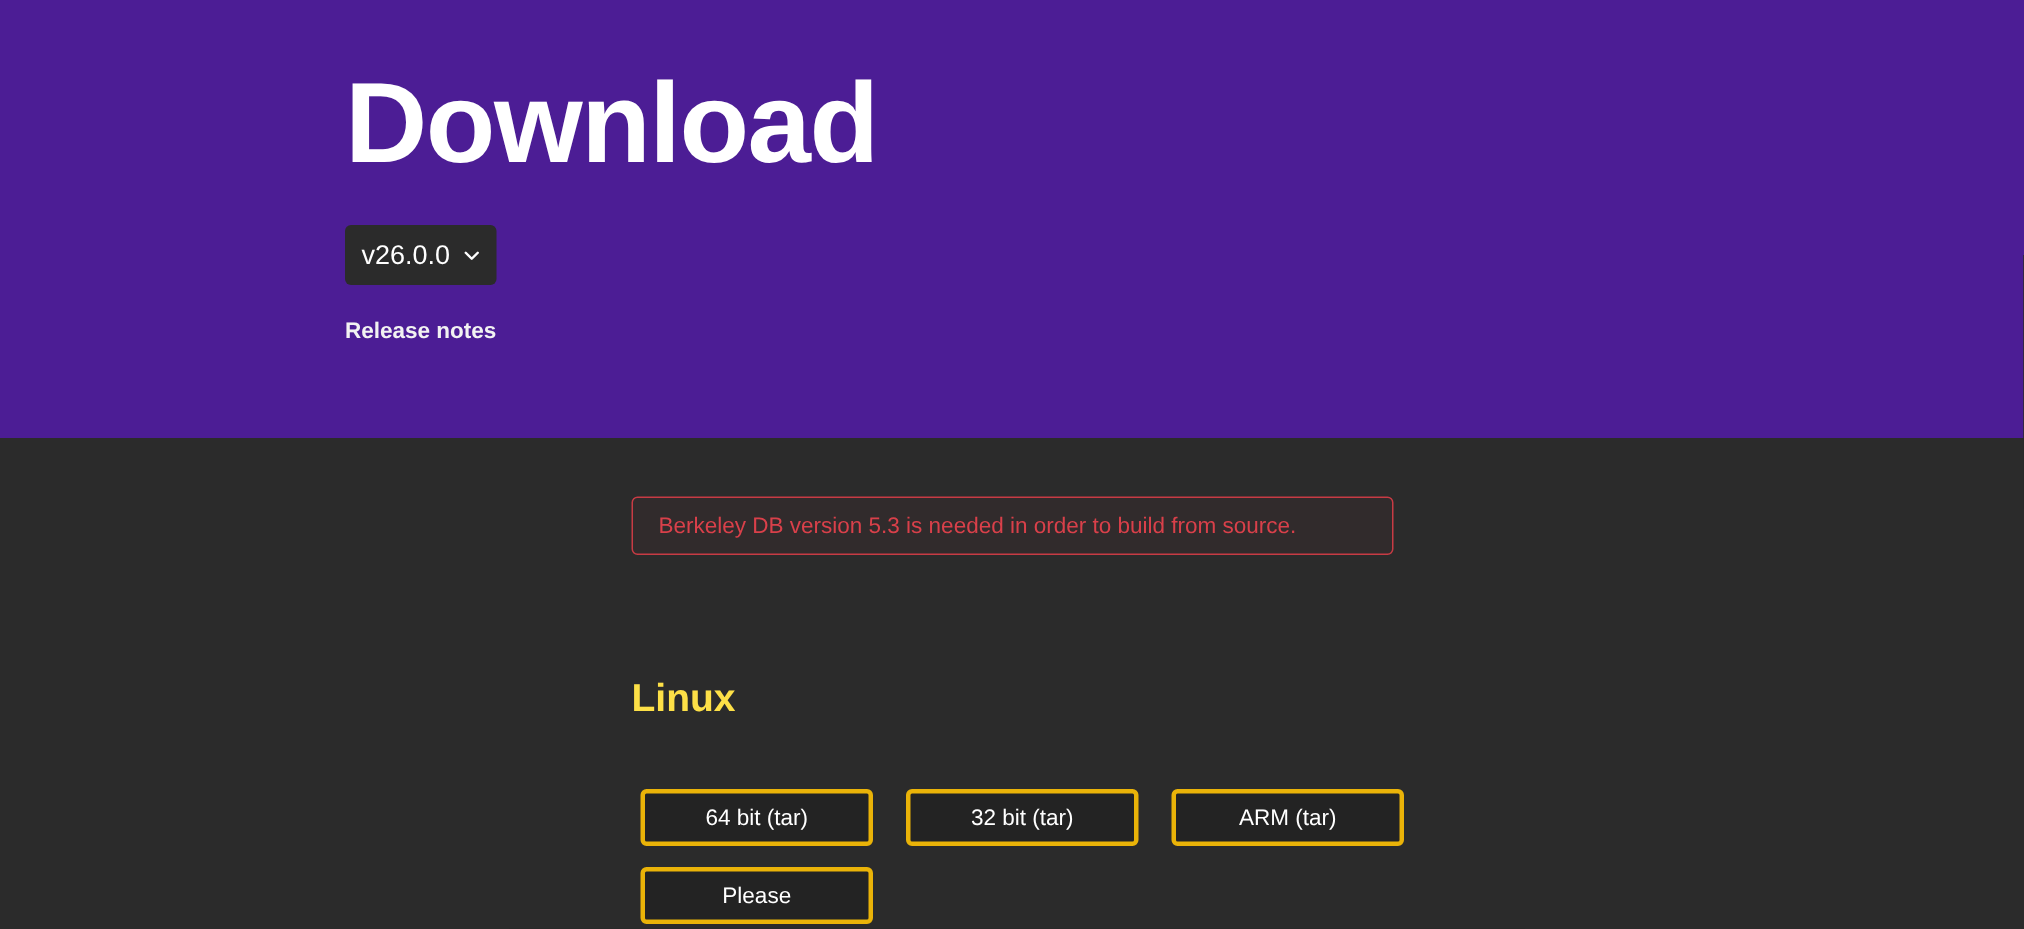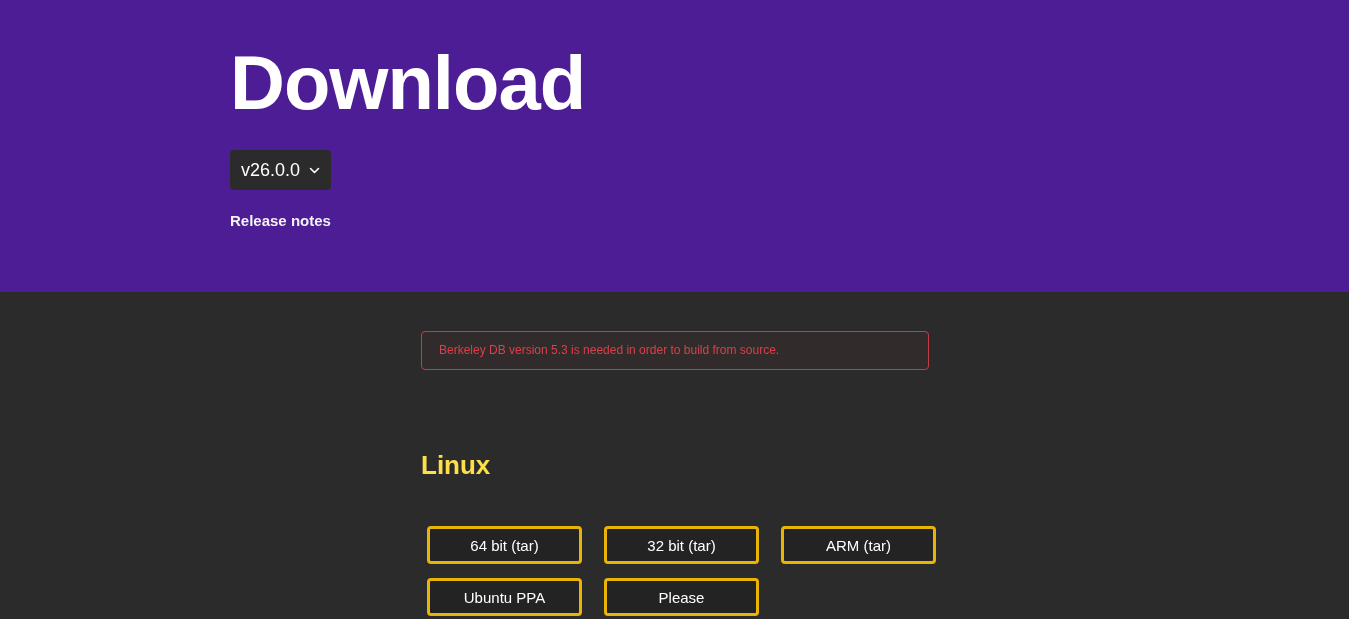--- a/index.html
+++ b/index.html
@@ -76,21 +76,21 @@
     min-height:39px;
     border:1px solid #c73b44;
     border-radius:4px;
     background:rgba(199,59,68,0.04);
     display:flex;
     align-items:center;
     padding:0 17px;
     margin-bottom:15px;
   }
   .warning-text {
-    font-size:12px;
+    font-size:15px;
     color:#d9404a;
     line-height:1.3;
   }
 
   .section-title {
     position:absolute; left:0; top:160px;
     font-size:26px;
     font-weight:bold;
     color:#fde047;
     line-height:1;
@@ -149,18 +149,17 @@
         <span class="warning-text">Berkeley DB version 5.3 is needed in order to build from source.</span>
       </div>
     </div>
 
     <h2 class="section-title">Linux</h2>
 
     <div class="download-grid">
       <button class="download-btn">64 bit (tar)</button>
       <button class="download-btn">32 bit (tar)</button>
       <button class="download-btn">ARM (tar)</button>
-      <button class="download-btn">Ubuntu PPA</button>
       <button class="download-btn">Please</button>
     </div>
 
   </div>
 </div>
 
 </body></html>

